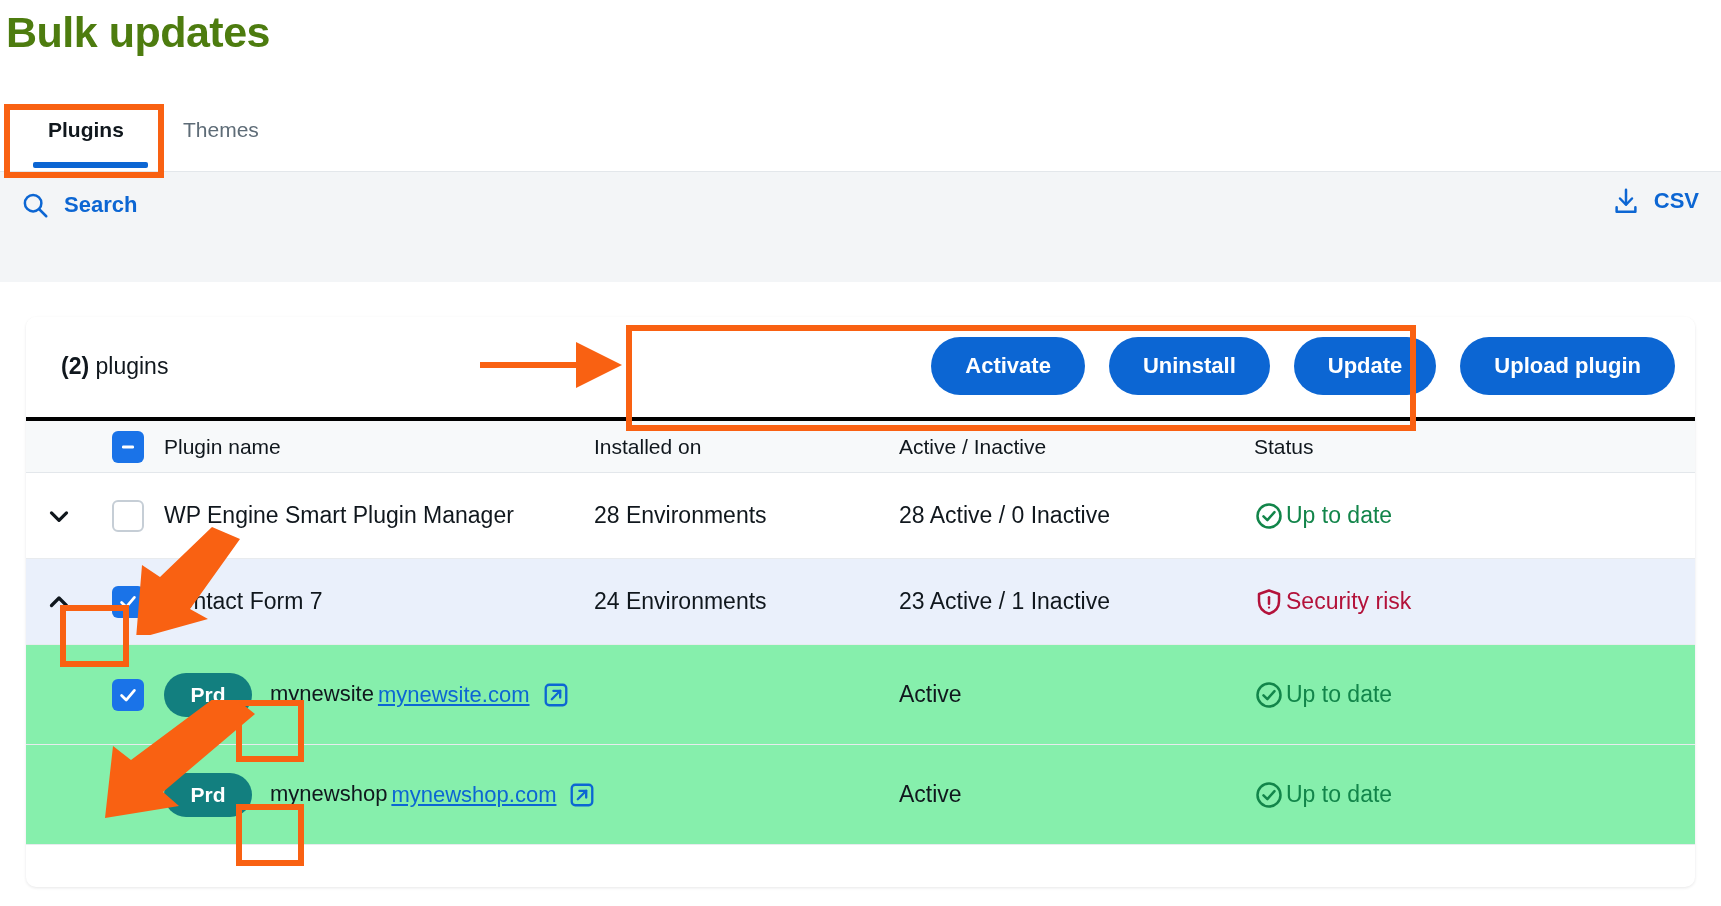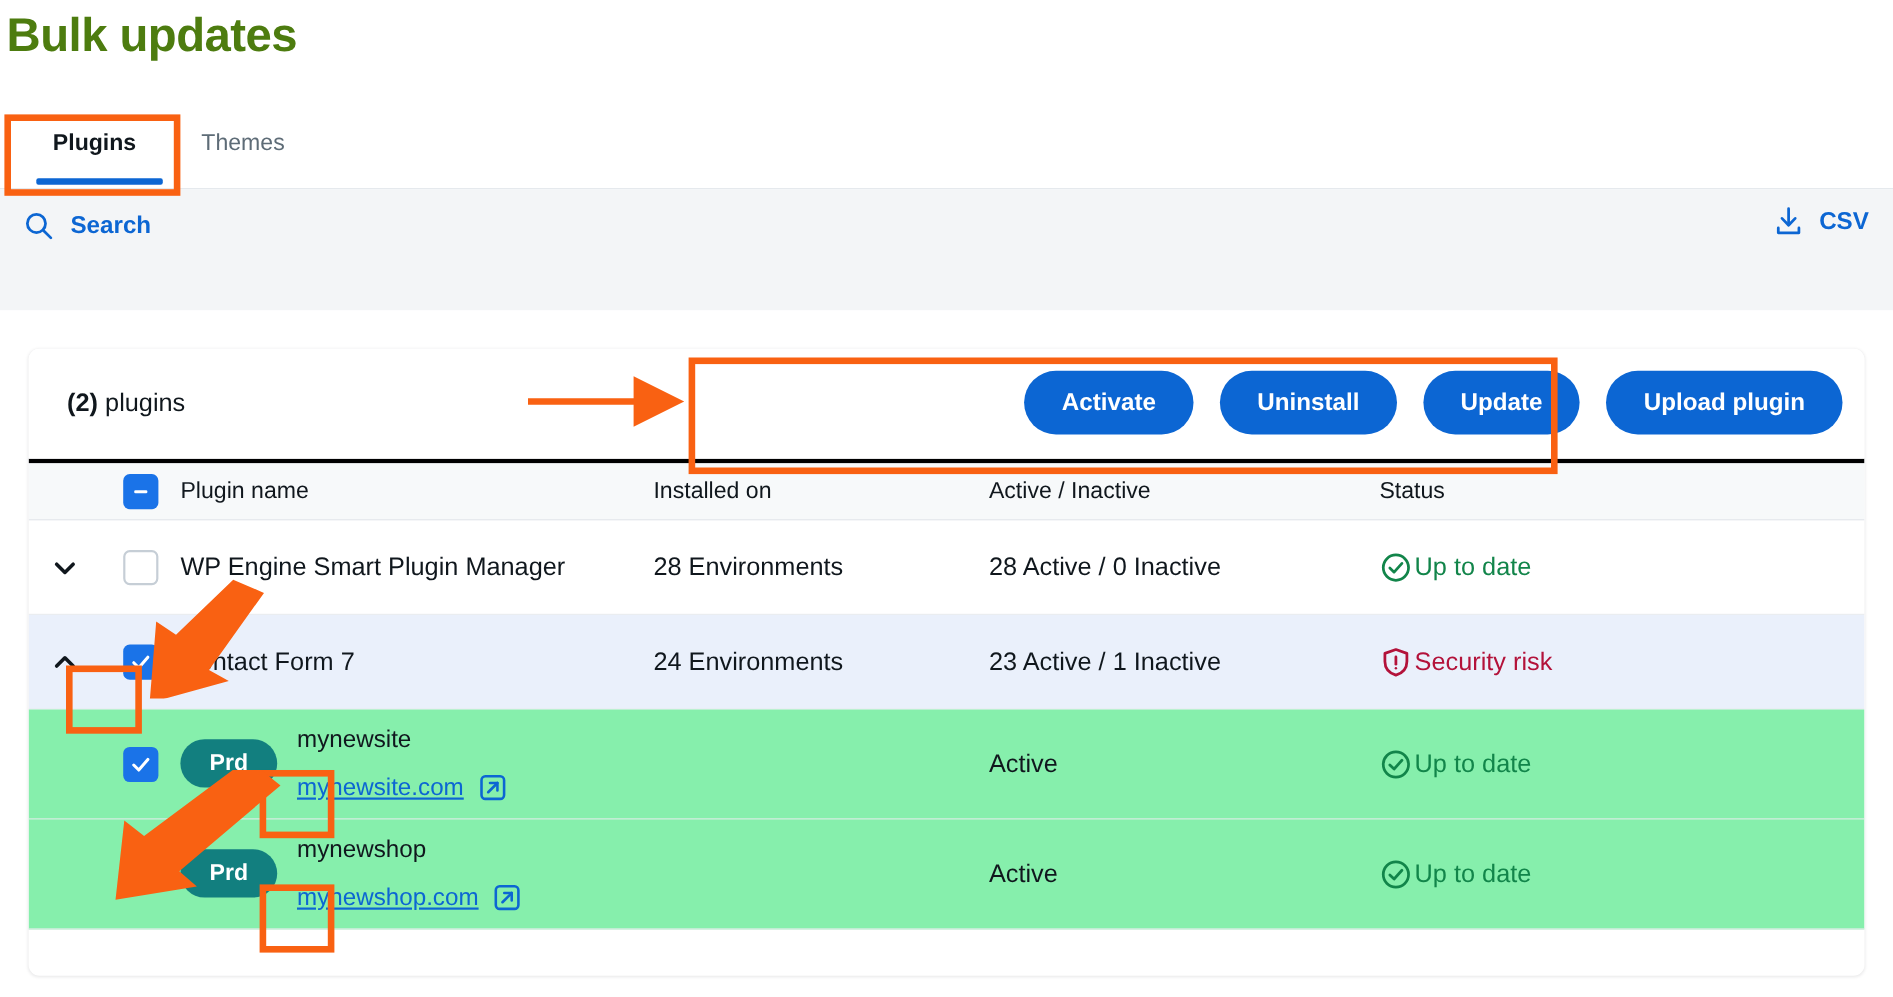--- a/index.html
+++ b/index.html
@@ -114,21 +114,21 @@
 
   .caret { cursor: pointer; display:flex; align-items:center; justify-content:center; width:34px; height:34px; }
 
   
   .env-badge {
     display: inline-flex; align-items: center; justify-content: center;
     background: #127f7f; color: #ffffff; font-size: 21px; font-weight: bold;
     border-radius: 22px; height: 44px; min-width: 88px; padding: 0 16px;
   }
   .sub-name-wrap { display: flex; align-items: center; gap: 18px; }
-  .sub-texts { display: flex; flex-direction: column; gap: 17px; }
+  .sub-texts { display: flex; flex-direction: row; gap: 4px; }
   .sub-label { font-size: 22px; color: #10171d; line-height: 1.15; }
   .sub-url { display: flex; align-items: center; gap: 12px; }
   .sub-url a {
     color: #0c66d3; font-size: 22px; font-weight: normal; text-decoration: underline;
     cursor: pointer;
   }
 
   .status-cell { display: flex; align-items: center; gap: 2px; font-size: 23px; }
   .status-ok { color: #12854a; }
   .status-risk { color: #b3123a; }

